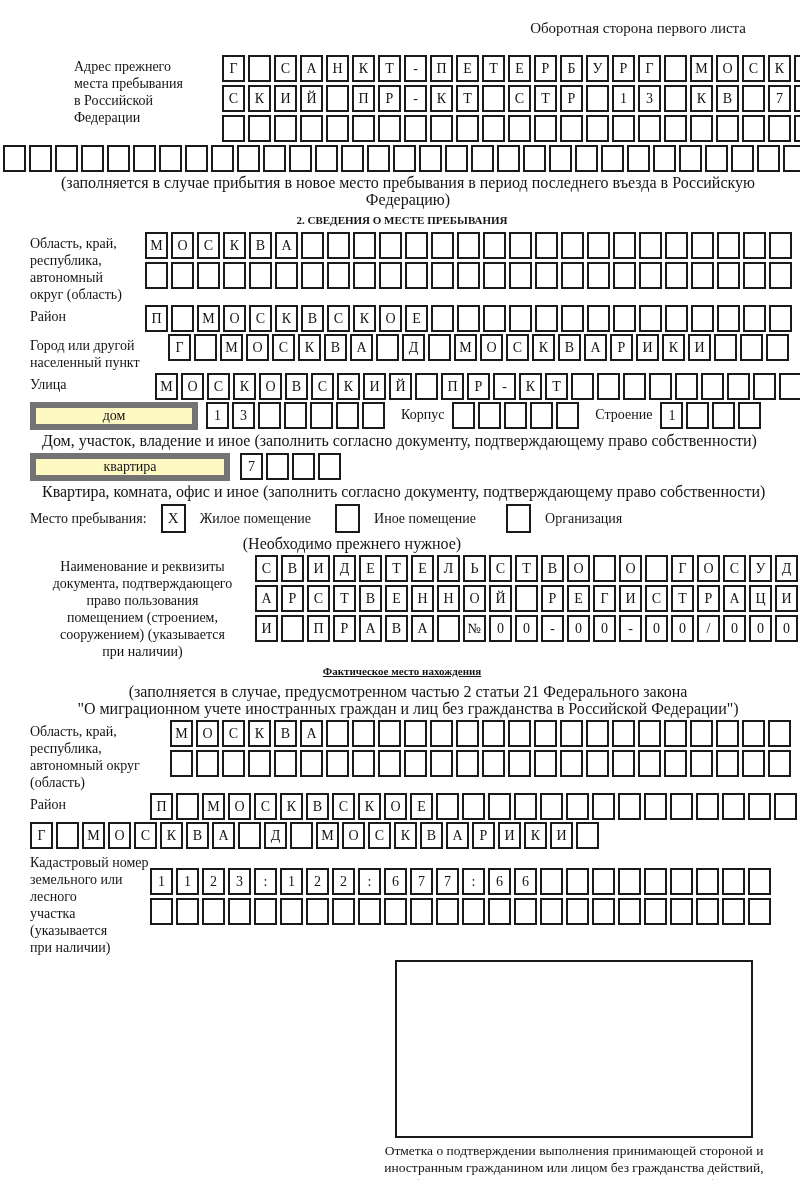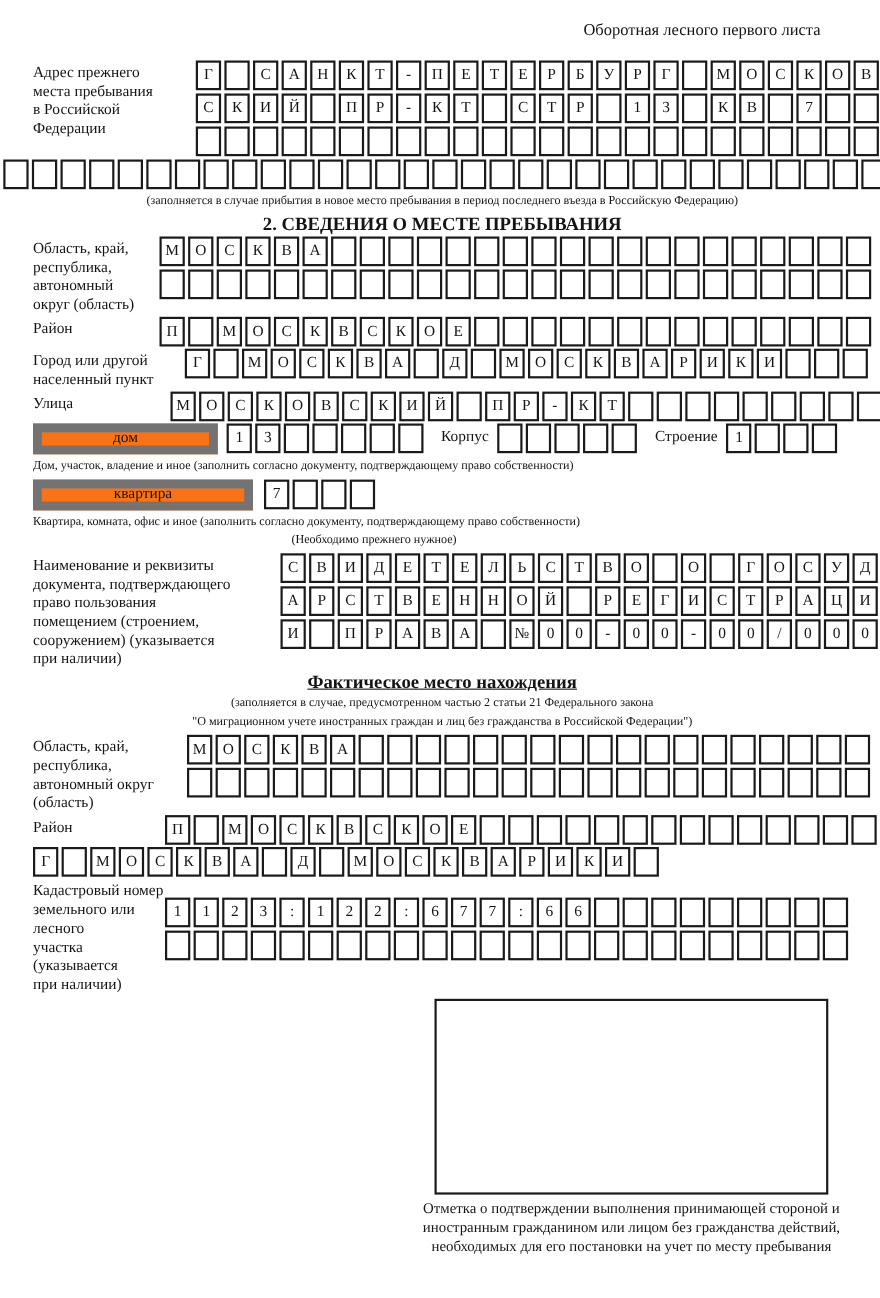--- a/index.html
+++ b/index.html
@@ -13,45 +13,45 @@
   .title { text-align:right; font-size:15px; padding-right:28px; }
   .field { display:flex; align-items:flex-start; margin-bottom:2px; }
   .flabel { font-size:14px; line-height:17px; white-space:pre-line; flex-shrink:0; padding-top:3px; }
   .rows { display:flex; flex-direction:column; gap:3px; }
   .boxrow { display:flex; gap:3px; }
   .cbox {
     width:23px; height:27px; border:2px solid #1a1a1a; flex-shrink:0;
     display:flex; align-items:center; justify-content:center;
     font-size:14px; background:#fff;
   }
-  .note { font-size:11px; line-height:17px; }
+  .note { font-size:16px; line-height:17px;margin-left:12px; }
   .note.center { text-align:center; }
-  .heading { text-align:center; font-weight:bold; font-size:17px; line-height:19px; margin:3px 0 2px 0; }
+  .heading { text-align:center; font-weight:bold; font-size:11px; line-height:19px; margin:3px 0 2px 0; }
   .fullrow { margin-left:-27px; margin-top:3px; margin-bottom:2px; }
   .widebox {
-    height:28px; border:8px solid #737373; display:flex; align-items:center; justify-content:center;
-    font-size:14px; flex-shrink:0; background:#f97316;
+    height:28px; border:6px solid #737373; display:flex; align-items:center; justify-content:center;
+    font-size:14px; flex-shrink:0; background:#fef9c3;
   }
   .inline-label { font-size:14px; padding:5px 8px 0 16px; flex-shrink:0; }
   .stayrow { display:flex; align-items:center; margin:4px 0 2px 0; font-size:14px; }
   .chk {
     width:25px; height:29px; border:2px solid #1a1a1a; margin:0 14px;
     display:flex; align-items:center; justify-content:center; font-size:15px; flex-shrink:0;
   }
   .stamp-box { width:358px; height:178px; border:2px solid #1a1a1a; margin-left:365px; margin-top:4px; }
   .stamp-caption { width:410px; margin-left:339px; text-align:center; font-size:13.5px; line-height:17px; margin-top:4px; }
 </style>
 </head>
 <body>
 
 <div class="page">
 
-  <div class="title">Оборотная лесного первого листа</div>
-
-  <div class="field" style="margin-top:18px;">
+  <div class="title">Оборотная сторона первого листа</div>
+
+  <div class="field" style="margin-top:18px;margin-left:44px;">
     <div class="flabel" style="width:148px;">Адрес прежнего
 места пребывания
 в Российской
 Федерации</div>
     <div class="rows">
       <div class="boxrow">
           <span class="cbox">Г</span>
           <span class="cbox"></span>
           <span class="cbox">С</span>
           <span class="cbox">А</span>
@@ -356,24 +356,33 @@
     <div class="widebox" style="width:200px;">квартира</div>
     <div class="boxrow" style="margin-left:10px;">
         <span class="cbox">7</span>
         <span class="cbox"></span>
         <span class="cbox"></span>
         <span class="cbox"></span>
       </div>
   </div>
   <div class="note">Квартира, комната, офис и иное (заполнить согласно документу, подтверждающему право собственности)</div>
 
+  <div class="stayrow">
+    <span>Место пребывания:</span>
+    <span class="chk">X</span>
+    <span>Жилое помещение</span>
+    <span class="chk" style="margin-left:24px;"></span>
+    <span>Иное помещение</span>
+    <span class="chk" style="margin-left:30px;"></span>
+    <span>Организация</span>
+  </div>
   <div class="note center" style="width:620px;">(Необходимо прежнего нужное)</div>
 
   <div class="field" style="margin-top:3px;">
-    <div class="flabel" style="width:225px;">Наименование и реквизиты
+    <div class="flabel" style="width:225px;text-align:center;">Наименование и реквизиты
 документа, подтверждающего
 право пользования
 помещением (строением,
 сооружением) (указывается
 при наличии)</div>
     <div class="rows">
       <div class="boxrow">
           <span class="cbox">С</span>
           <span class="cbox">В</span>
           <span class="cbox">И</span>

